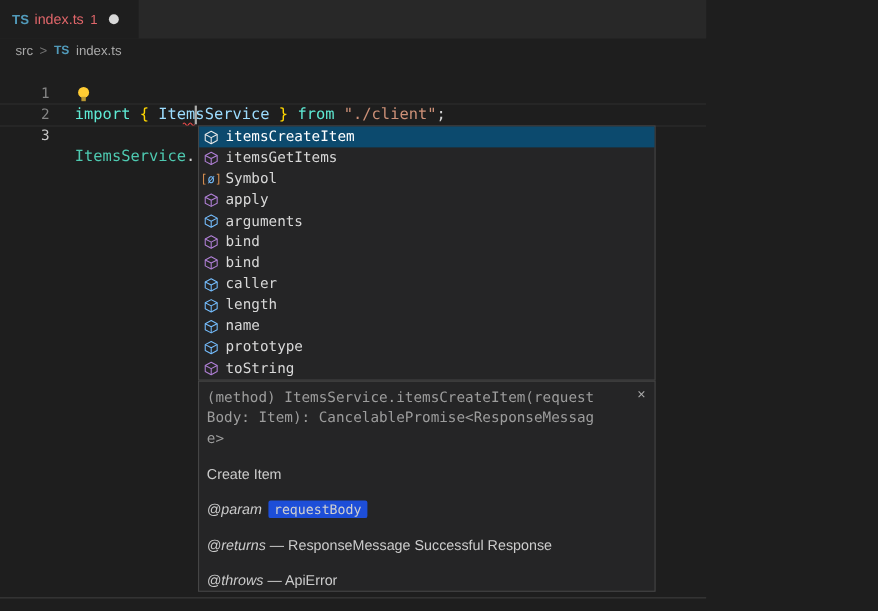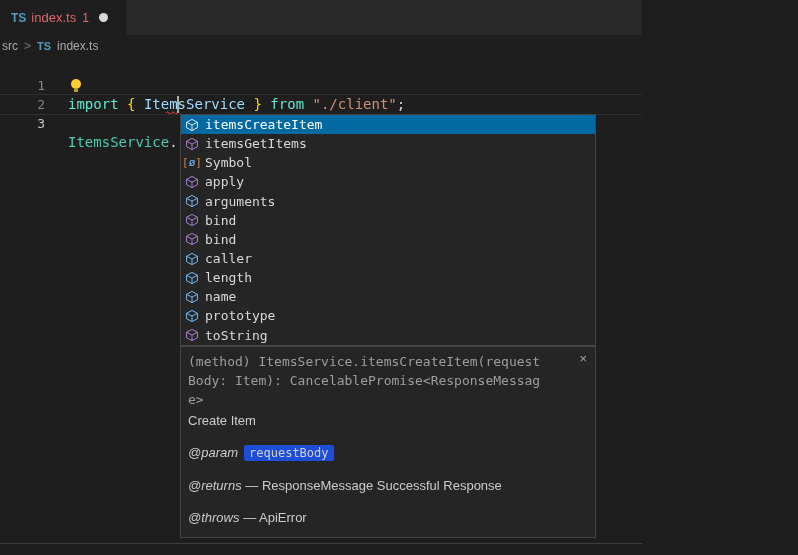--- a/index.html
+++ b/index.html
@@ -10,21 +10,21 @@
   .tabbar{position:absolute;left:0;top:0;width:798px;height:35px;background:#282828;}
   .tab{position:absolute;left:0;top:0;width:126px;height:35px;background:#1E1E1E;
        display:flex;align-items:center;box-sizing:border-box;padding:0 8px 0 11px;gap:5px;cursor:pointer;}
   .ts-badge{font-weight:bold;font-size:12px;color:#519ABA;}
   .tab-title{font-size:13px;color:#E0666A;}
   .tab-problems{font-size:12px;color:#E0666A;margin-left:1px;}
   .tab-dot{width:9px;height:9px;border-radius:50%;background:#D8D8D8;margin-left:5px;}
 
   
   .breadcrumb{position:absolute;left:0;top:35px;right:0;height:22px;display:flex;align-items:center;
-              padding-left:2px;gap:6px;font-size:12px;color:#A9A9A9;}
+              padding-left:14px;gap:6px;font-size:12px;color:#A9A9A9;}
   .crumb-sep{color:#767676;}
   .bc-ts{font-weight:bold;font-size:11px;color:#519ABA;}
 
   
   .code-area{position:absolute;left:0;top:57px;right:0;height:60px;}
   .code-line{position:absolute;left:0;right:0;height:19px;line-height:19px;
              font-family:"DejaVu Sans Mono",monospace;font-size:14px;white-space:pre;}
   .line-1{top:0;} .line-2{top:19px;} .line-3{top:37px;}
   .code-line.active{border-top:1px solid #2E2E2E;border-bottom:1px solid #2E2E2E;}
   .gutter{position:absolute;left:0;width:45px;text-align:right;color:#858585;font-size:13px;}
@@ -37,38 +37,38 @@
   .bulb:before{content:"";position:absolute;top:0;left:0;width:10px;height:10px;border-radius:50%;background:#FFCC33;}
   .bulb:after{content:"";position:absolute;bottom:1px;left:3px;width:4px;height:4px;background:#B99732;}
   .cursor{position:absolute;left:177px;top:1px;width:2px;height:17px;background:#AEAFAD;}
   .squiggle{position:absolute;left:166px;top:15px;}
 
   
   .suggest{position:absolute;left:180px;top:114px;width:416px;background:#252526;
            border:1px solid #454545;box-sizing:border-box;z-index:5;}
   .srow{display:flex;align-items:center;height:19.15px;padding-left:3px;cursor:pointer;
         font-family:"DejaVu Sans Mono",monospace;font-size:13px;color:#D8D8D8;}
-  .srow.selected{background:#0369a1;color:#FFFFFF;}
+  .srow.selected{background:#0c4a6e;color:#FFFFFF;}
   .sicon{width:16px;height:16px;display:flex;align-items:center;justify-content:center;
          margin-right:5px;flex:none;}
   .srow[data-kind="method"] .sicon{color:#B180D7;}
   .srow[data-kind="property"] .sicon{color:#75BEFF;}
   .srow[data-kind="variable"] .sicon{color:#75BEFF;}
   .srow.selected .sicon{color:#EAEAEA;}
   .srow:not([data-kind="variable"]) .varico{display:none;}
   .varico{font-family:"DejaVu Sans Mono",monospace;font-size:11px;line-height:11px;}
   .vb{color:#D18B4F;} .vi{color:#75BEFF;}
 
   
   .docs{position:absolute;left:180px;top:346px;width:416px;height:192px;background:#252526;
         border:1px solid #454545;box-sizing:border-box;padding:5px 8px 0 7px;color:#CCCCCC;}
   .sig{font-family:"DejaVu Sans Mono",monospace;font-size:13px;line-height:19px;color:#9D9D9D;
        width:calc(45ch + 1px);word-break:break-all;white-space:pre-wrap;}
   .docs-close{position:absolute;top:4px;right:8px;color:#AAAAAA;font-size:13px;cursor:pointer;}
-  .summary{margin-top:2px;font-size:13px;line-height:19px;color:#CCCCCC;}
+  .summary{margin-top:12px;font-size:13px;line-height:19px;color:#CCCCCC;}
   .tagrow{margin-top:13px;font-size:13px;line-height:19px;color:#CCCCCC;}
   .tagrow em{font-style:italic;}
   .chip{font-family:"DejaVu Sans Mono",monospace;font-size:12px;background:#1d4ed8;color:#D0D0D0;
         padding:1px 5px;margin-left:6px;border-radius:2px;}
 
   .bottom-line{position:absolute;left:0;top:543px;width:798px;height:1px;background:#3C3C3C;}
 </style>
 </head>
 <body>
 

